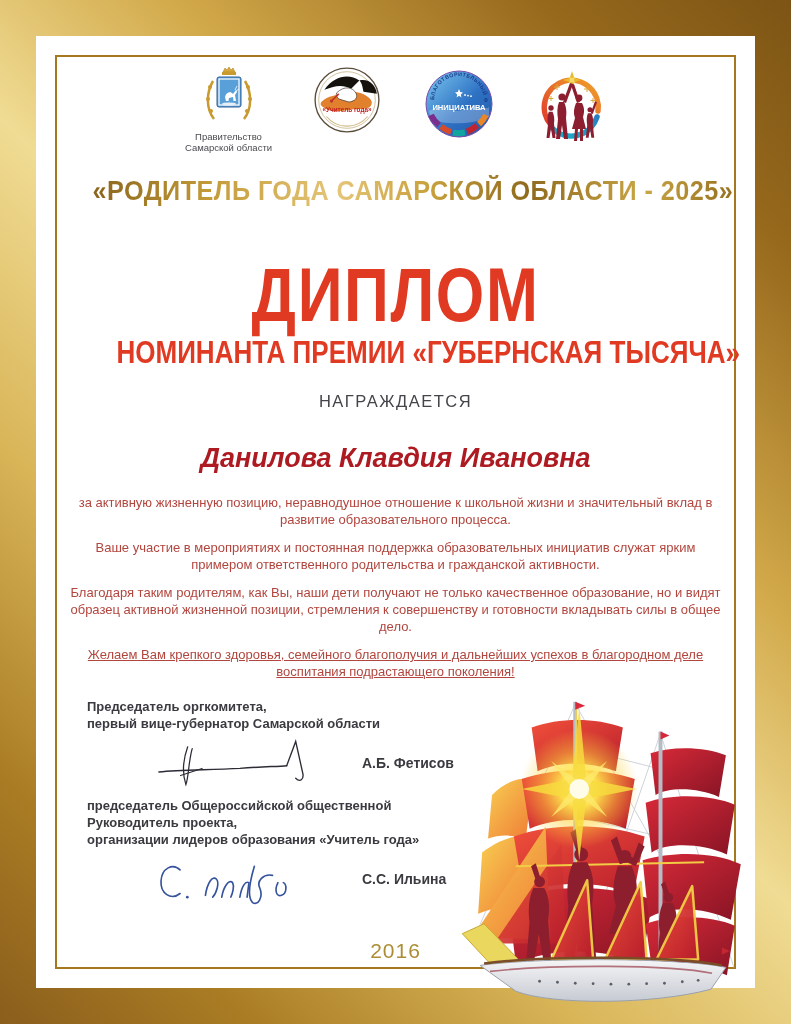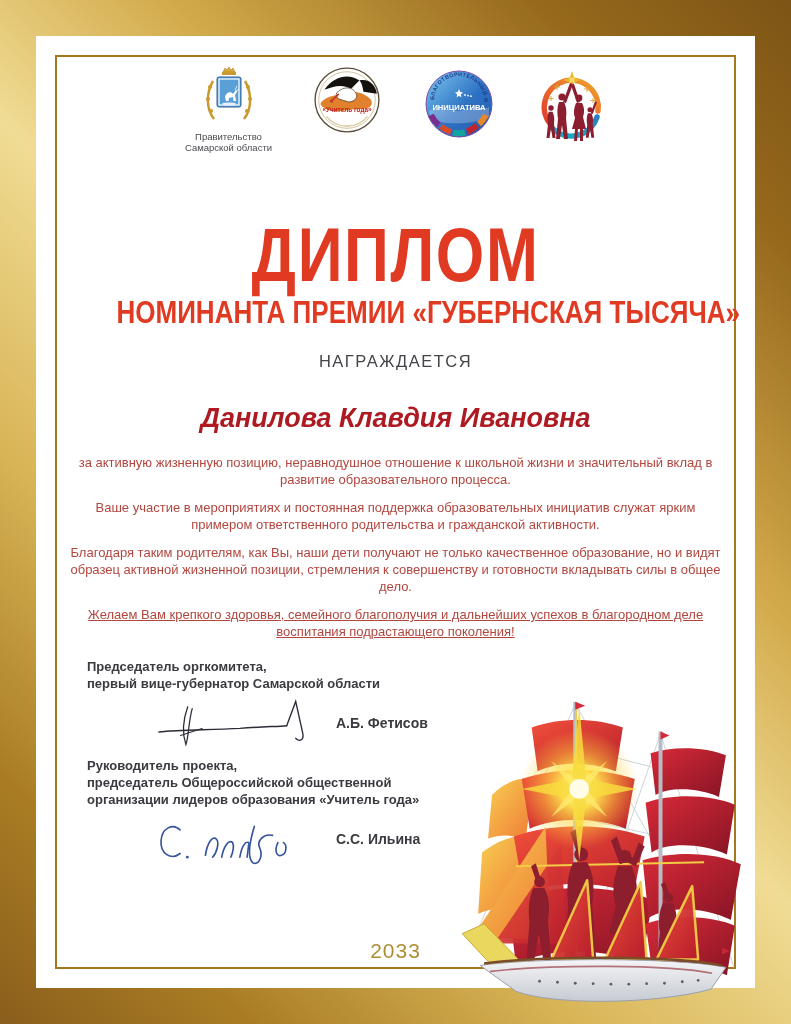--- a/index.html
+++ b/index.html
@@ -33,21 +33,21 @@
     font-size:31px;font-weight:bold;color:#e13a23;white-space:nowrap;}
   .awarded{margin-top:24px;font-size:16.5px;letter-spacing:1.5px;color:#44444a;}
   .recipient{margin-top:32px;font-size:27px;font-weight:bold;font-style:italic;color:#ae1a22;}
 
   .paras p{margin:11px auto 0;font-size:13px;line-height:17px;color:#b2463e;}
   .paras p:first-child{margin-top:20px;}
   .w1{max-width:655px;}.w2{max-width:600px;}.w3{max-width:655px;}.w4{max-width:645px;text-decoration:underline;}
 
   .sigs{margin:18px 0 0 30px;text-align:left;color:#3a3a40;font-weight:bold;}
   .sig-role{font-size:13px;line-height:17px;}
-  .sig-row{display:flex;align-items:center;margin:3px 0 6px 64px;height:56px;}
+  .sig-row{display:flex;align-items:center;gap:26px;margin:3px 0 6px 64px;height:56px;}
   .sig-name{font-size:14px;color:#3a3a40;}
   .sig-svg{flex:0 0 auto;}
 
   .year{position:absolute;left:0;right:0;bottom:4px;text-align:center;
     font-size:21px;letter-spacing:1px;color:#ad8e35;}
 
   .ship{position:absolute;right:36px;bottom:14px;width:300px;height:332px;z-index:5;}
 </style>
 </head>
 <body>
@@ -172,20 +172,23 @@
             <g transform="translate(53,42) scale(0.7)">
               <circle cx="0" cy="4" r="3.6"></circle>
               <path d="M1,9 L7,-8 10,-7 4,10 Z"></path>
               <path d="M-3,9 C-5,14 -5,20 -4,26 L-6,44 -2,44 0,31 2,44 6,44 4,25 C5,18 4,13 2,9 Z"></path>
             </g>
           </g>
         </svg>
       </div>
     </div>
 
+    <div class="title-wrap">
+      <span class="gold-grad">«РОДИТЕЛЬ ГОДА  САМАРСКОЙ ОБЛАСТИ - 2025»</span>
+    </div>
 
     <div class="h-diplom">
       <span>ДИПЛОМ</span>
     </div>
     <div class="h-sub">
       <span>НОМИНАНТА ПРЕМИИ «ГУБЕРНСКАЯ ТЫСЯЧА»</span>
     </div>
 
     <div class="awarded">НАГРАЖДАЕТСЯ</div>
     <div class="recipient">Данилова Клавдия Ивановна</div>
@@ -208,41 +211,41 @@
             <path d="M6,40 C30,37 60,38 96,36 C120,34 138,34 148,33" stroke-width="1.6"></path>
             <path d="M38,12 C33,26 32,42 36,54 C39,46 39,28 43,14" stroke-width="1.4"></path>
             <path d="M30,44 L54,36" stroke-width="1.2"></path>
             <path d="M148,33 L158,6 166,42 C167,48 163,52 158,47" stroke-width="1.5"></path>
           </g>
         </svg>
         <span class="sig-name">А.Б. Фетисов</span>
       </div>
 
       <div class="sig-role">
+        <div>председатель Общероссийской общественной</div>
         <div>Руководитель проекта,</div>
-        <div>председатель Общероссийской общественной</div>
         <div>организации лидеров образования «Учитель года»</div>
       </div>
       <div class="sig-row">
         <svg class="sig-svg" width="185" height="58" viewBox="0 0 200 64">
           <g stroke="#35539c" fill="none" stroke-linecap="round" stroke-width="1.8">
             <path d="M30,22 C22,14 10,20 9,34 C8,48 20,56 30,48"></path>
             <path d="M58,50 C60,36 66,28 70,32 C74,36 70,48 66,52"></path>
             <path d="M76,52 C78,40 84,32 88,36 C90,40 88,48 86,52"></path>
             <path d="M96,52 C98,40 102,34 106,36 L104,52"></path>
             <path d="M112,18 C106,38 104,52 110,58 C116,62 122,52 118,42 C114,34 122,26 132,28"></path>
             <path d="M138,36 C134,44 136,52 142,50 C148,48 148,38 144,36"></path>
           </g>
           <circle cx="38" cy="52" r="1.5" fill="#35539c"></circle>
         </svg>
         <span class="sig-name">С.С. Ильина</span>
       </div>
     </div>
 
-    <div class="year">2033</div>
+    <div class="year">2016</div>
   </div>
 
   <svg class="ship" viewBox="0 0 300 335">
     <defs>
       <radialGradient id="glow" cx="50%" cy="50%" r="50%">
         <stop offset="0%" stop-color="#fffbe0"></stop>
         <stop offset="30%" stop-color="#ffe94f" stop-opacity="0.95"></stop>
         <stop offset="65%" stop-color="#ffd23c" stop-opacity="0.45"></stop>
         <stop offset="100%" stop-color="#ffd23c" stop-opacity="0"></stop>
       </radialGradient>

